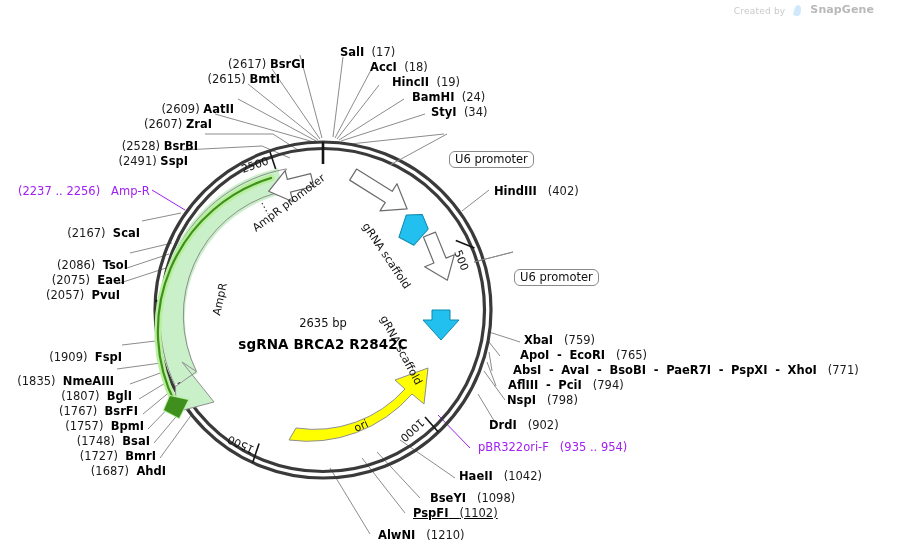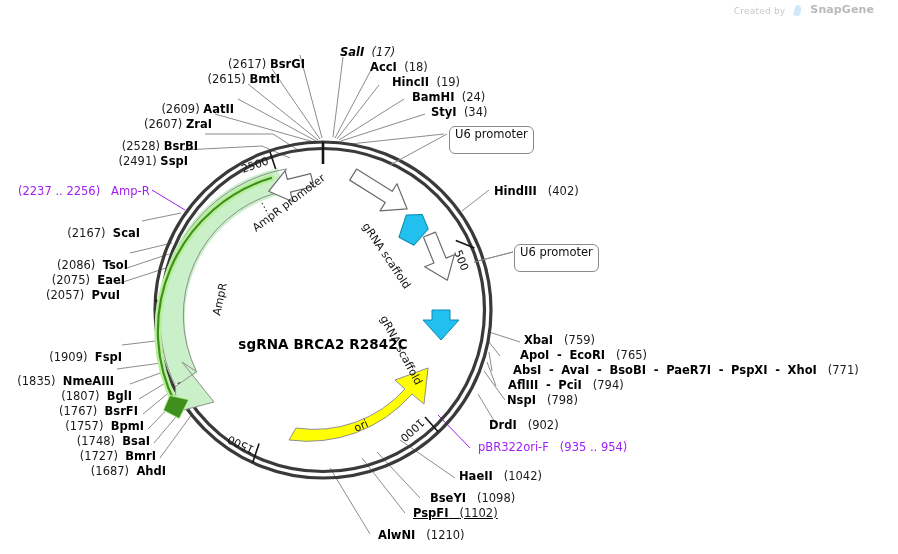--- a/index.html
+++ b/index.html
@@ -27,22 +27,22 @@
   .lbl .enz{font-weight:bold;color:#000;}
   .lbl .sep{font-weight:bold;color:#000;}
   .lbl.r{text-align:right;margin-top:12px;}
   .feat-purple{color:#a020f0;font-size:11.5px;}
   .feat-purple .pos{color:#a020f0;font-weight:400;}
   .feat-purple .nm{color:#a020f0;font-weight:400;}
 
   
   .boxlbl{
     position:absolute;white-space:nowrap;font-size:11.5px;color:#111;
-    border:1px solid #8a8a8a;border-radius:6px;padding:1px 5px 13px 5px;
-    background:#fff;line-height:12px;
+    border:1px solid #8a8a8a;border-radius:6px;padding:1px 5px 2px 5px;
+    background:#fff;line-height:12px;margin-top:25px;
   }
 
   
   .center-title{
     position:absolute;text-align:center;white-space:nowrap;
     font-weight:bold;font-size:13.5px;color:#000;letter-spacing:.1px;margin-top:36px;
   }
   .center-sub{
     position:absolute;text-align:center;white-space:nowrap;
     font-size:11.5px;color:#111;
@@ -228,20 +228,21 @@
 
       <text class="feat-name" x="362" y="226" transform="rotate(56 362 226)">gRNA scaffold</text>
 
       <text class="feat-name" x="380" y="318" transform="rotate(62 380 318)">gRNA scaffold</text>
 
       <text class="feat-name" x="356" y="432" transform="rotate(-24 356 432)">ori</text>
     </g>
   </svg>
 
   <div class="center-title" style="left:0;top:300px;width:646px;">sgRNA BRCA2 R2842C</div>
+  <div class="center-sub" style="left:0;top:316px;width:646px;">2635 bp</div>
 
   <div class="boxlbl" style="left:449px;top:126px;">U6 promoter</div>
   <div class="boxlbl" style="left:514px;top:244px;">U6 promoter</div>
 
   <div class="lbl r" style="left:85px;top:46px;width:220px;">
     <span class="pos">(2617)</span>
     <span class="enz">BsrGI</span>
   </div>
   <div class="lbl r" style="left:60px;top:61px;width:220px;">
     <span class="pos">(2615)</span>
@@ -257,21 +258,21 @@
   </div>
   <div class="lbl r" style="left:-12px;top:128px;width:210px;">
     <span class="pos">(2528)</span>
     <span class="enz">BsrBI</span>
   </div>
   <div class="lbl r" style="left:-22px;top:143px;width:210px;">
     <span class="pos">(2491)</span>
     <span class="enz">SspI</span>
   </div>
 
-  <div class="lbl" style="left:340px;top:46px;font-style:italic;">
+  <div class="lbl" style="left:340px;top:46px;">
     <span class="enz">SalI</span>
     &nbsp;<span class="pos">(17)</span>
   </div>
   <div class="lbl" style="left:370px;top:61px;">
     <span class="enz">AccI</span>
     &nbsp;<span class="pos">(18)</span>
   </div>
   <div class="lbl" style="left:392px;top:76px;">
     <span class="enz">HincII</span>
     &nbsp;<span class="pos">(19)</span>

